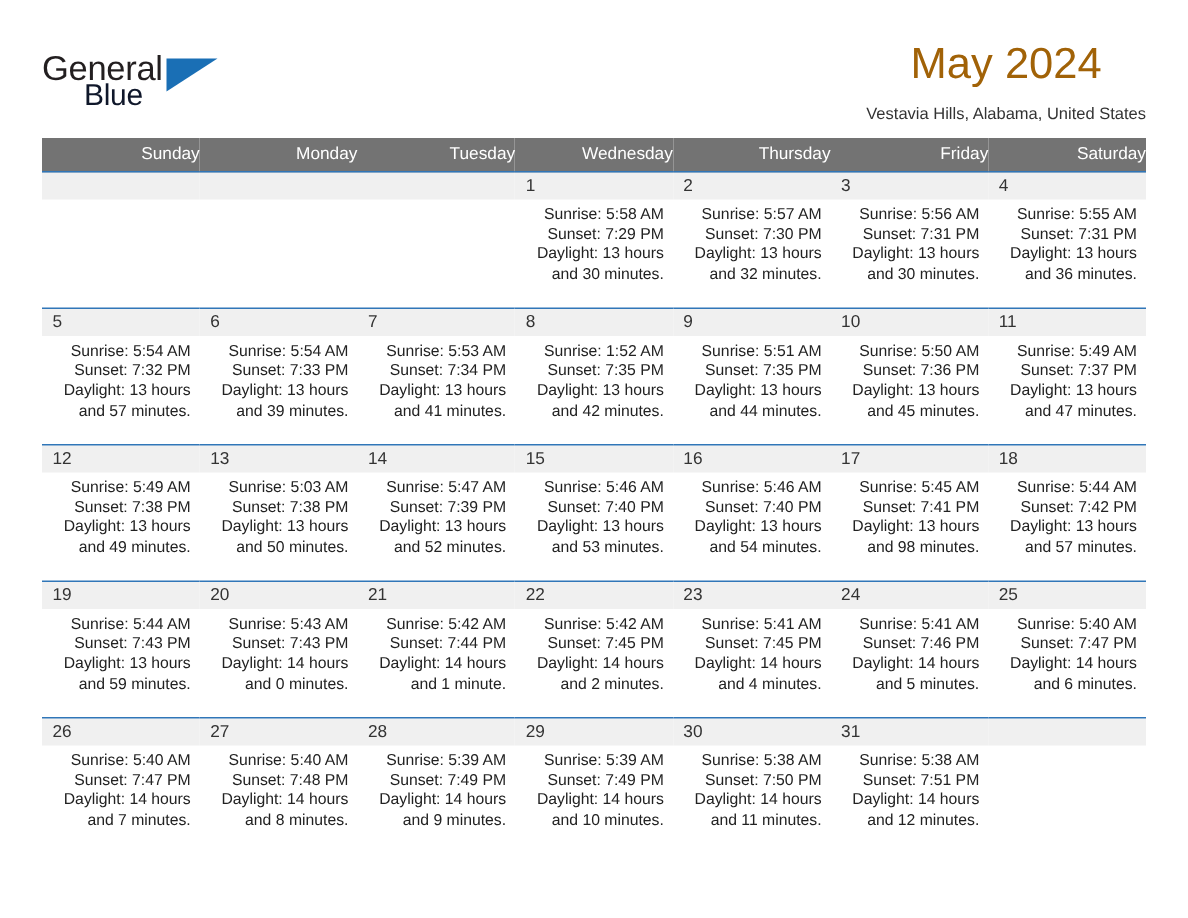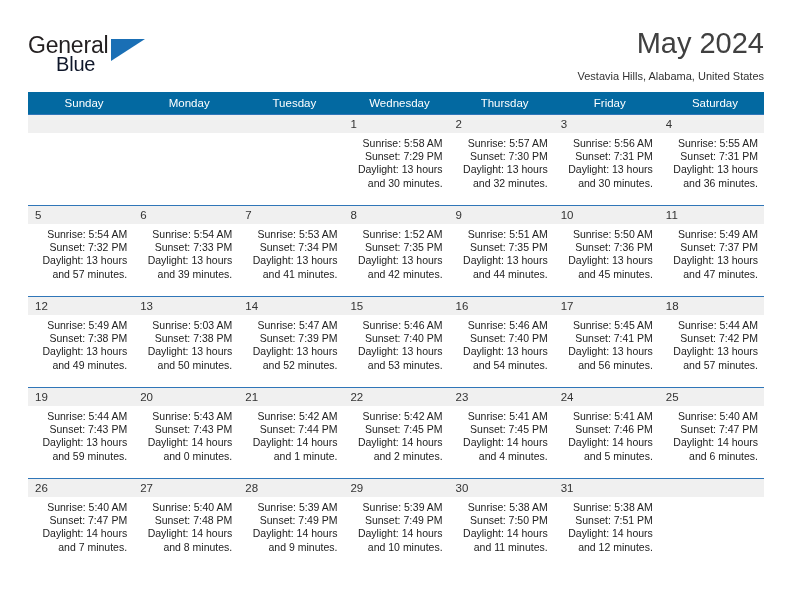--- a/index.html
+++ b/index.html
@@ -60,48 +60,49 @@
     height: 0;
     border-left: 34px solid #1a6fb5;
     border-bottom: 22px solid transparent;
   }
   .title-block {
     text-align: right;
     margin-top: 12px;
   }
   .cal-title {
     font-size: 29px;
-    color: #404040;
+    color: #a16207;
     font-weight: normal;
     line-height: 1.1;
     margin: 0;
+    text-align: center;
   }
   .cal-subtitle {
     font-size: 11px;
     color: #333333;
     font-weight: normal;
     margin: 10px 0 0 0;
     line-height: 1.1;
   }
 
   
   .calendar {
     width: 736px;
     border-collapse: collapse;
     table-layout: fixed;
     margin-top: 4px;
   }
   .calendar col { width: 105.14px; }
 
   .calendar thead th {
-    background: #0369a1;
+    background: #737373;
     color: #ffffff;
     font-size: 11.5px;
     font-weight: normal;
-    text-align: center;
+    text-align: right;
     padding: 5px 0 5px 7px;
     height: 19px;
     box-sizing: border-box;
   }
 
   .calendar tbody tr.week-row > td {
     border-top: 1.5px solid #3076b8;
     vertical-align: top;
     padding: 0;
     height: 90px;
@@ -392,21 +393,21 @@
             </div>
           </div>
         </td>
         <td>
           <div class="cell-inner">
             <div class="daynum-band">17</div>
             <div class="cell-body">
               <div>Sunrise: 5:45 AM</div>
               <div>Sunset: 7:41 PM</div>
               <div>Daylight: 13 hours</div>
-              <div>and 56 minutes.</div>
+              <div>and 98 minutes.</div>
             </div>
           </div>
         </td>
         <td>
           <div class="cell-inner">
             <div class="daynum-band">18</div>
             <div class="cell-body">
               <div>Sunrise: 5:44 AM</div>
               <div>Sunset: 7:42 PM</div>
               <div>Daylight: 13 hours</div>

